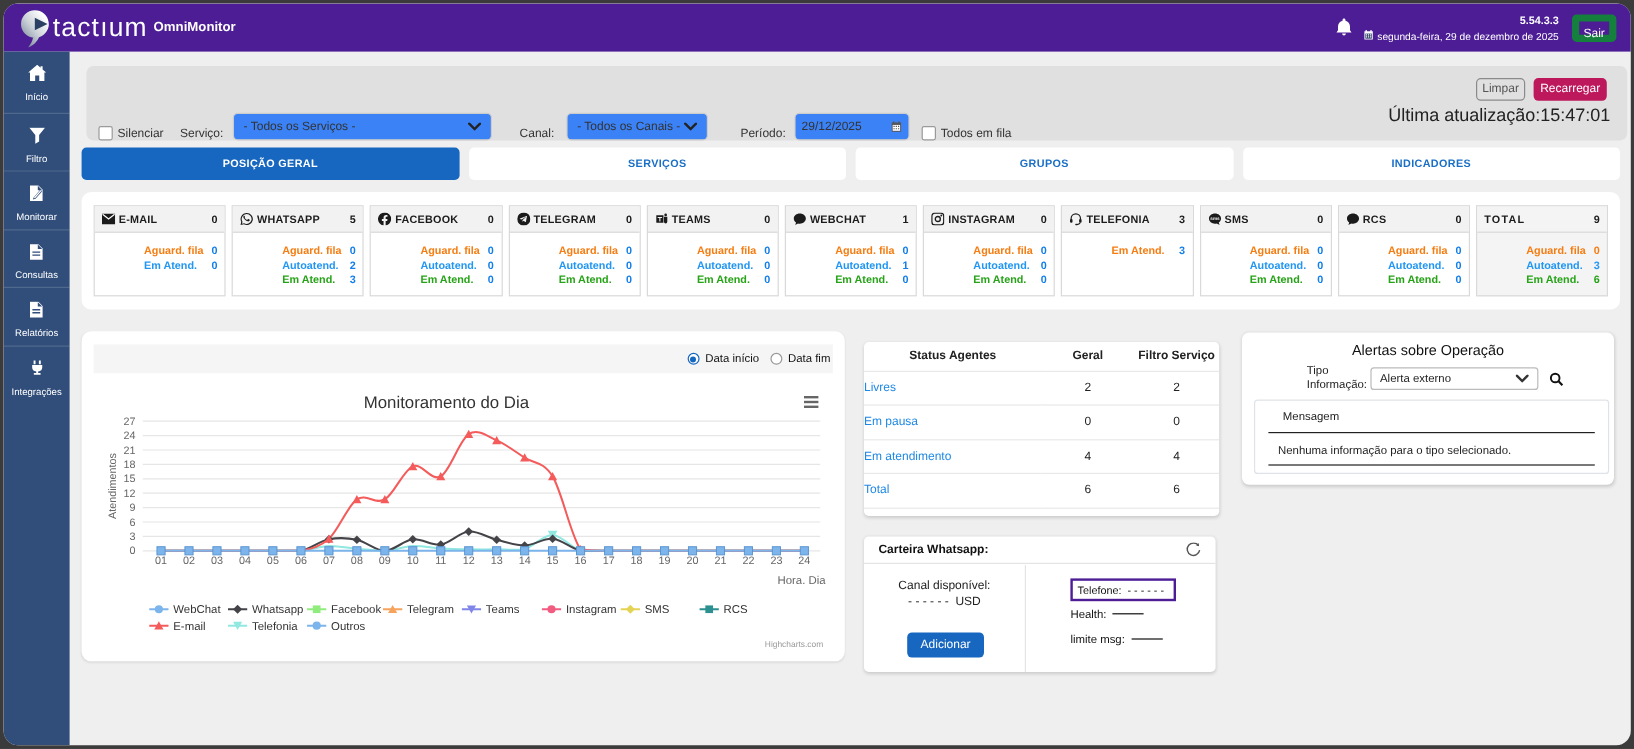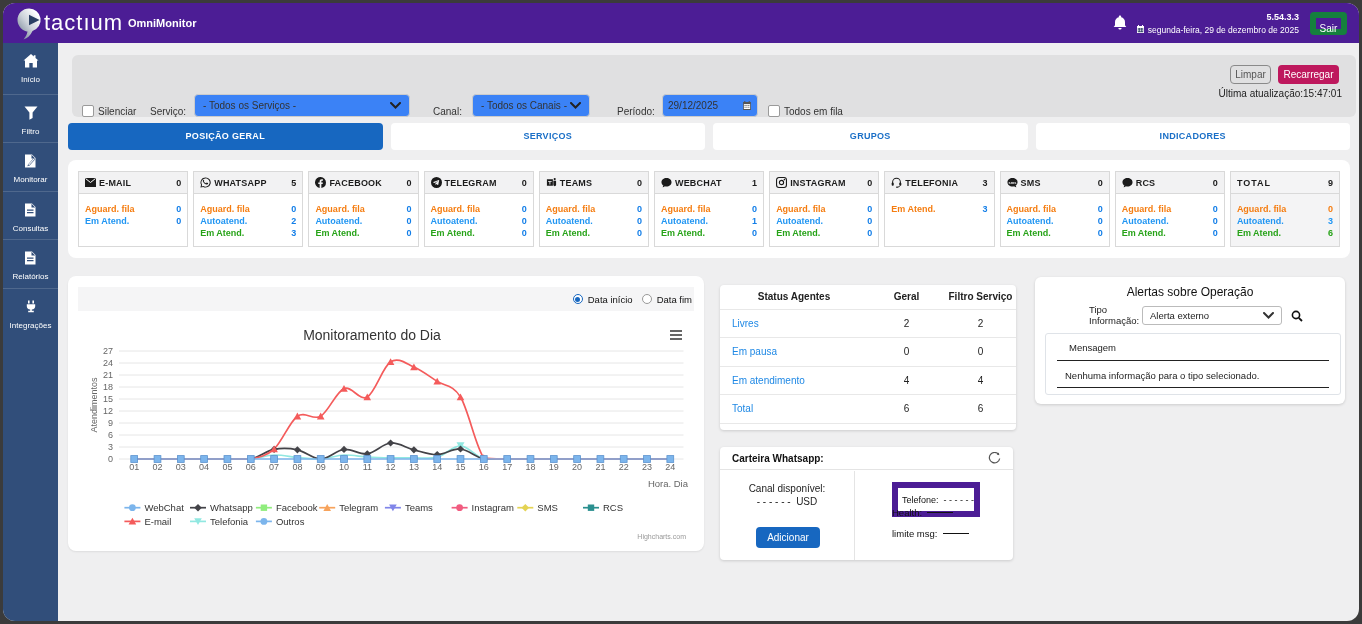--- a/index.html
+++ b/index.html
@@ -20,33 +20,33 @@
 .sb-item .lbl { font-size:8px; margin-top:3px; }
 
 .main { position:absolute; left:55px; top:40px; right:0; bottom:0; }
 .filterbar { position:absolute; left:14px; top:12px; width:1284px; height:62px; background:#e0e0e1; border-radius:6px; font-size:10px; color:#333; }
 .fb-row { position:absolute; top:0; height:62px; display:flex; align-items:flex-end; }
 .chk { width:12px; height:12px; background:#fff; border:1px solid #9a9a9a; border-radius:2px; display:inline-block; vertical-align:middle; }
 .sel { background:#3b82f6; border:1px solid #ccc; border-radius:4px; height:23px; display:flex; align-items:center; padding:0 8px; color:#333; position:relative; }
 .sel .chev { margin-left:auto; }
 .btn-limpar { position:absolute; right:85px; top:10px; width:41px; height:19px; border:1px solid #8a8a8a; border-radius:4px; color:#555; font-size:10px; text-align:center; line-height:17px; }
 .btn-recarregar { position:absolute; right:17px; top:10px; width:61px; height:19px; background:#be185d; border-radius:4px; color:#fff; font-size:10px; text-align:center; line-height:19px; }
-.ultima { position:absolute; right:14px; top:33px; font-size:10px; color:#222; }
+.ultima { position:absolute; right:14px; top:33px; font-size:15px; color:#222; }
 
 .tabs { position:absolute; left:10px; top:80px; width:1282px; display:flex; gap:8px; }
 .tab { flex:1; height:27px; background:#fff; border-radius:4px; color:#1a6fc7; font-size:9px; font-weight:700; text-align:center; line-height:27px; letter-spacing:0.3px; }
 .tab.active { background:#1767c0; color:#fff; }
 
 .cardswrap { position:absolute; left:10px; top:117px; width:1282px; height:98px; background:#fff; border-radius:8px; }
 .cards { position:absolute; left:10px; top:11px; right:10px; display:flex; gap:5px; }
 .card { flex:1; height:76px; border:1px solid #d9d9d9; background:#fff; font-size:9px; }
 .card .hd { height:22px; background:#f2f2f3; border-bottom:1px solid #d9d9d9; display:flex; align-items:center; padding:0 6px; color:#1b1b1b; font-weight:700; }
 .card .hd .nm { margin-left:3px; letter-spacing:0.2px; }
 .card .hd .v { margin-left:auto; }
-.card .bd { padding:9px 6px 0 6px; }
+.card .bd { padding:9px 6px 0 6px;margin-left:35px; }
 .card .row { display:flex; height:12.2px; align-items:center; }
 .card .row .v { margin-left:auto; color:#127ee8; font-weight:700; }
 .lab-o { color:#f57d11; font-weight:700; }
 .lab-b { color:#2196f3; font-weight:700; }
 .lab-g { color:#27a318; font-weight:700; }
 .card.total { background:#f4f4f5; }
 .card.total .hd { background:#f4f4f5; }
 .card.total .row .vo { margin-left:auto; color:#f57d11; font-weight:700; }
 .card.total .row .vb { margin-left:auto; color:#2196f3; font-weight:700; }
 .card.total .row .vg { margin-left:auto; color:#27a318; font-weight:700; }
@@ -54,21 +54,21 @@
 .chartpanel { position:absolute; left:10px; top:233px; width:636px; height:275px; background:#fff; border-radius:8px; box-shadow:0 1px 2px rgba(0,0,0,0.08); }
 .chartstrip { position:absolute; left:10px; top:11px; width:616px; height:24px; background:#f5f5f6; display:flex; align-items:center; justify-content:flex-end; font-size:9.5px; color:#111; }
 .radio { width:10px; height:10px; border:1px solid #999; border-radius:50%; background:#fff; display:inline-block; position:relative; flex:none; }
 .radio.on { border-color:#1767c0; }
 .radio.on::after { content:""; position:absolute; left:1.5px; top:1.5px; width:5px; height:5px; background:#1767c0; border-radius:50%; }
 
 .statuspanel { position:absolute; left:662px; top:242px; width:296px; height:145px; background:#fff; border-radius:4px; box-shadow:0 1px 3px rgba(0,0,0,0.15); font-size:10px; }
 .statuspanel table { width:100%; border-collapse:collapse; }
 .statuspanel th { font-size:10px; color:#222; font-weight:700; height:24px; border-bottom:1px solid #e8e8e8; }
 .statuspanel td { height:28.5px; border-bottom:1px solid #e8e8e8; color:#222; text-align:center; }
-.statuspanel td.l { text-align:left; padding-left:12px; color:#1e88e5; }
+.statuspanel td.l { text-align:left; color:#1e88e5; }
 .carteira { position:absolute; left:662px; top:404px; width:293px; height:113px; background:#fff; border-radius:4px; box-shadow:0 1px 3px rgba(0,0,0,0.15); font-size:10px; }
 .carteira .hd { height:23px; border-bottom:1px solid #e4e4e4; display:flex; align-items:center; padding:0 12px; font-weight:700; font-size:10px; color:#111; }
 .adicionar { position:absolute; left:36px; top:80px; width:64px; height:21px; background:#1767c0; border-radius:4px; color:#fff; font-size:10px; text-align:center; line-height:21px; }
 .alertas { position:absolute; left:977px; top:234px; width:310px; height:127px; background:#fff; border-radius:6px; box-shadow:0 1px 3px rgba(0,0,0,0.15); font-size:9.5px; color:#111; }
 .alertas .title { text-align:center; margin-top:8px; font-size:12px; }
 </style>
 </head>
 <body>
 <div class="win">
   <div class="topbar">
@@ -611,21 +611,21 @@
       <div class="hd">Carteira Whatsapp:<svg width="13" height="13" viewBox="0 0 13 13" style="margin-left:auto">
             <path d="M10.8 2.6 A5.2 5.2 0 1 0 11.7 6.5" fill="none" stroke="#555" stroke-width="1.2"></path>
             <path d="M10.9 0.6 L11.2 3.2 L8.7 2.6 Z" fill="#555"></path>
           </svg></div>
       <div style="position:absolute;left:134px;top:24px;bottom:0;width:1px;background:#e4e4e4"></div>
       <div style="position:absolute;left:0;top:36px;width:134px;text-align:center;color:#222">
           <div>Canal disponível:</div>
           <div style="margin-top:2px">- - - - - -&nbsp; USD</div>
         </div>
       <div class="adicionar">Adicionar</div>
-      <div style="position:absolute;left:172px;top:35px;width:88px;height:35px;border:6px solid #4c1d95;display:flex;align-items:center;padding:0 4px;color:#111;font-size:9px;white-space:nowrap">Telefone: &nbsp;- - - - - -</div>
+      <div style="position:absolute;left:172px;top:35px;width:88px;height:19px;border:2px solid #4c1d95;display:flex;align-items:center;padding:0 4px;color:#111;font-size:9px;white-space:nowrap">Telefone: &nbsp;- - - - - -</div>
       <div style="position:absolute;left:172px;top:60px;color:#111;font-size:9.5px">Health: &nbsp;<span style="display:inline-block;width:26px;border-top:1.3px solid #111;vertical-align:3px"></span></div>
       <div style="position:absolute;left:172px;top:81px;color:#111;font-size:9.5px">limite msg: &nbsp;<span style="display:inline-block;width:26px;border-top:1.3px solid #111;vertical-align:3px"></span></div>
     </div>
     <div class="alertas">
       <div class="title">Alertas sobre Operação</div>
       <div style="position:absolute;left:54px;top:27px;line-height:11px;color:#222">Tipo<br>Informação:</div>
       <div style="position:absolute;left:107px;top:29px;width:140px;height:19px;border:1px solid #bbb;border-radius:3px;display:flex;align-items:center;padding:0 7px;color:#222">Alerta externo<svg width="11" height="7" viewBox="0 0 11 7" style="margin-left:auto">
             <path d="M1 1 L5.5 5.5 L10 1" stroke="#333" stroke-width="2" fill="none" stroke-linecap="round"></path>
           </svg></div>
       <svg width="12" height="12" viewBox="0 0 12 12" style="position:absolute;left:256px;top:33px">

